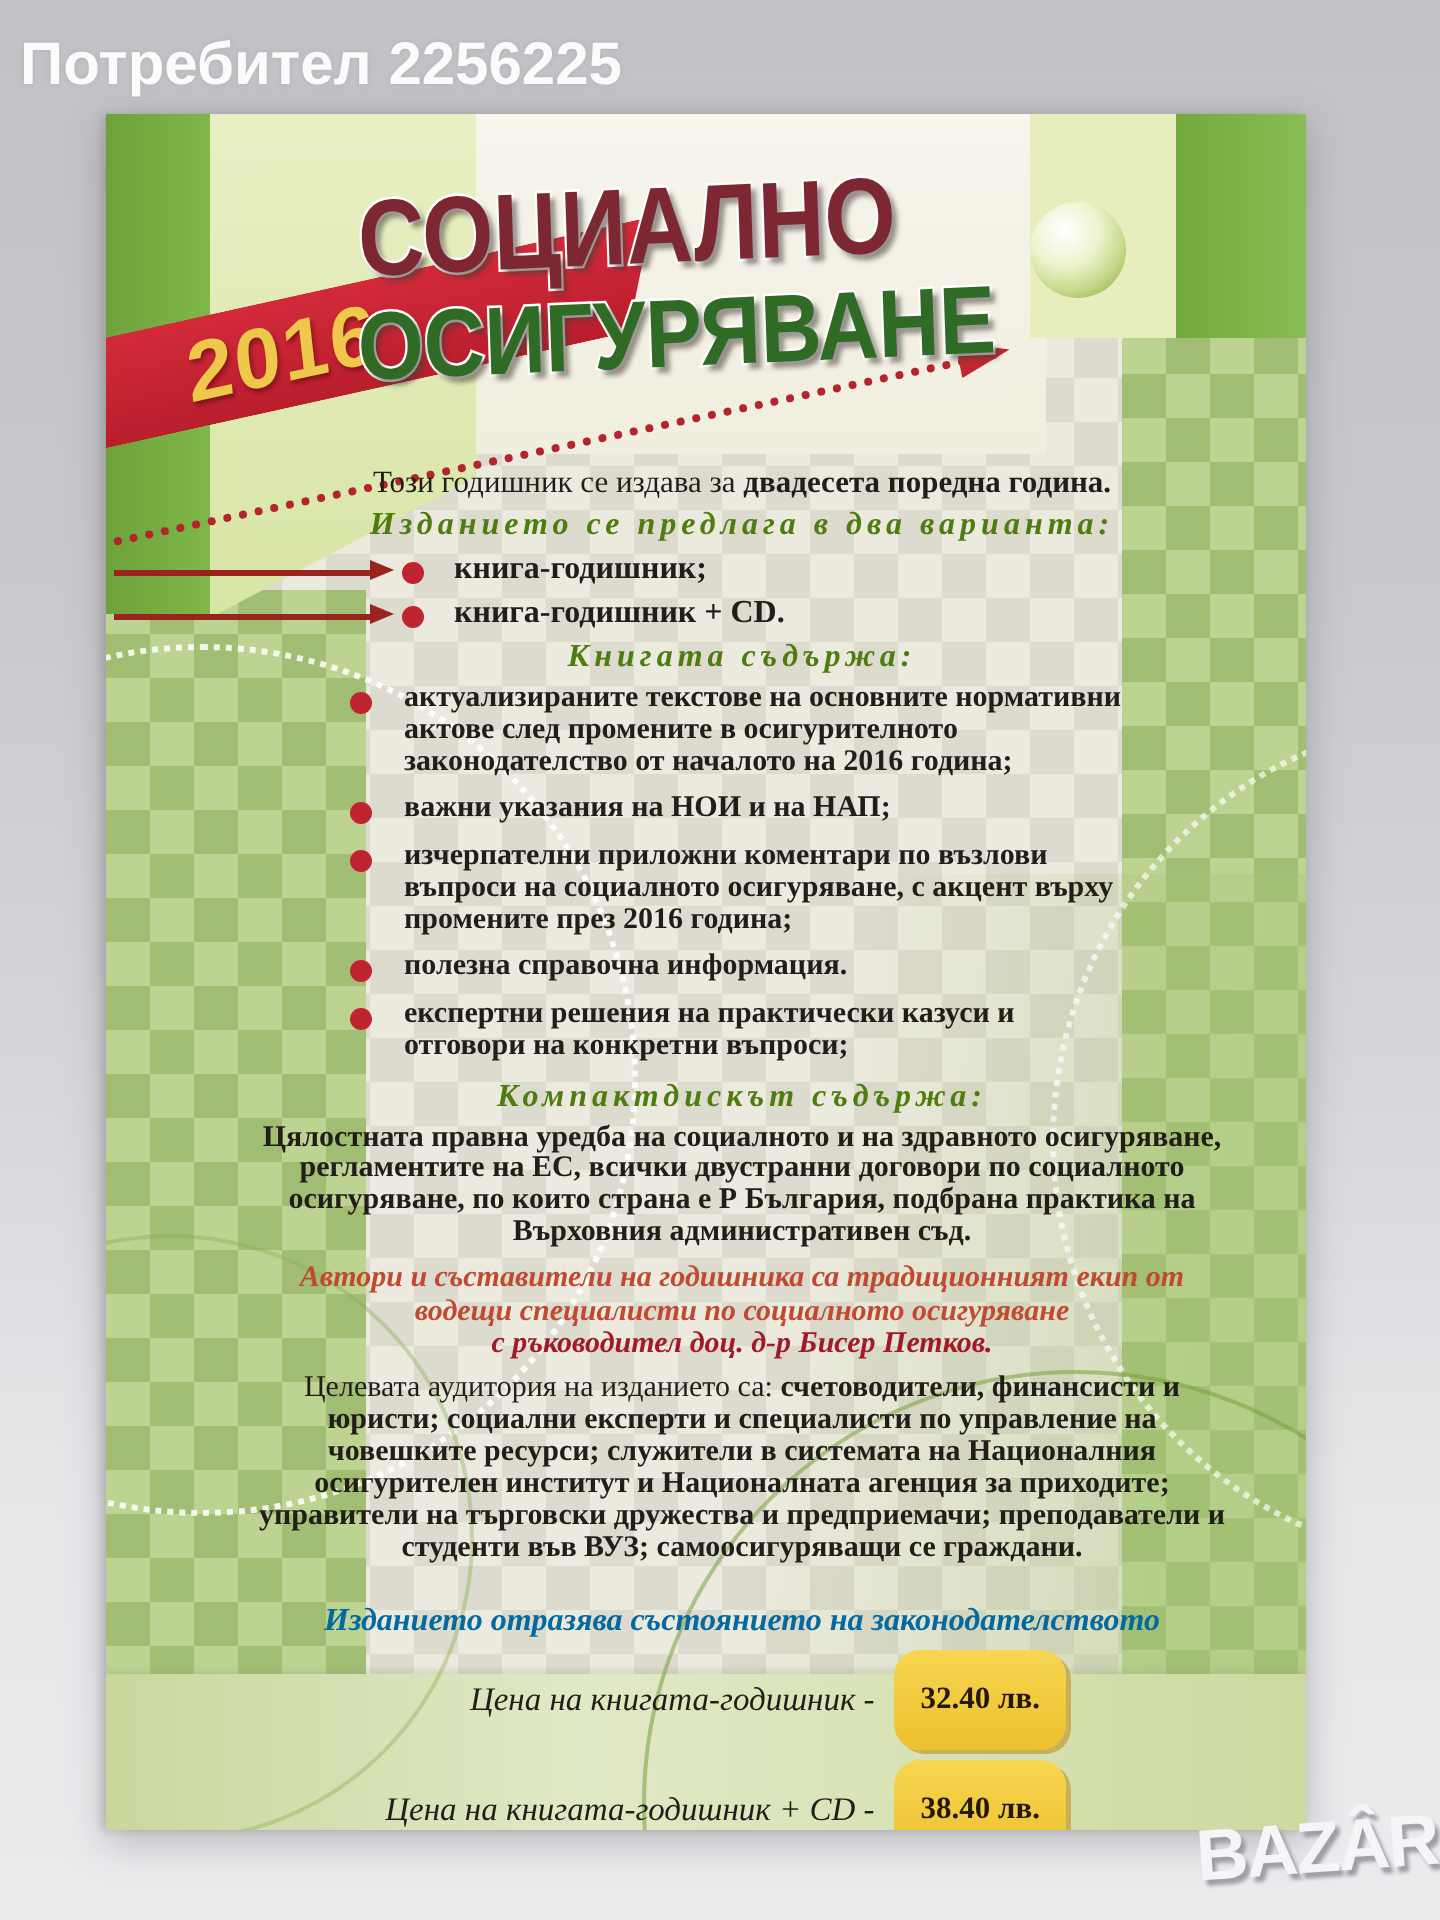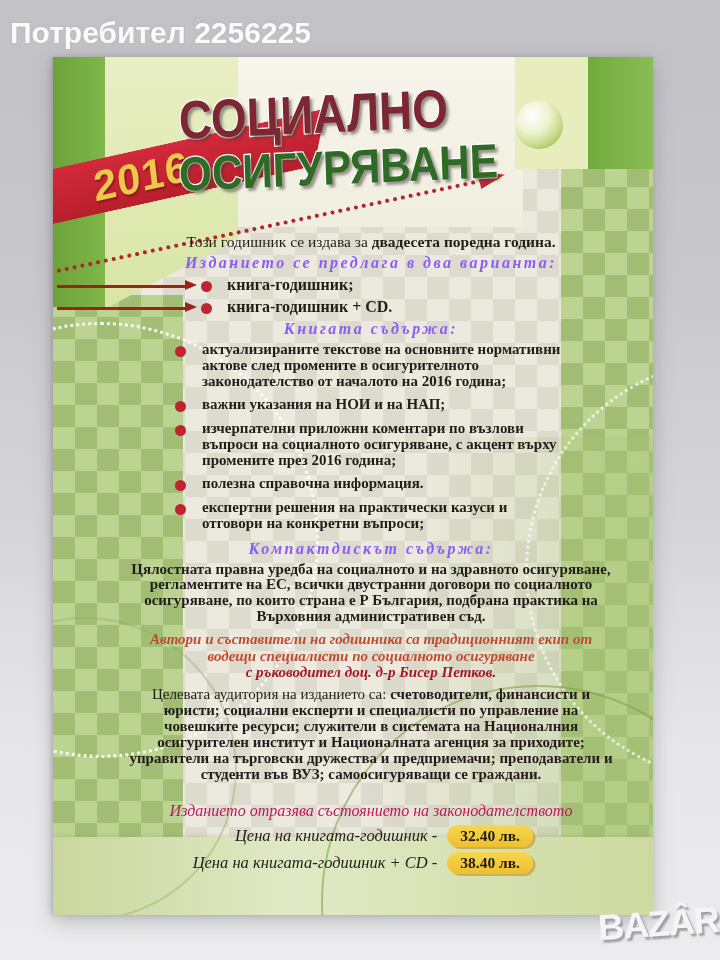--- a/index.html
+++ b/index.html
@@ -73,46 +73,46 @@
     -webkit-text-stroke:2.5px #ffffff;paint-order:stroke fill;white-space:nowrap;
     text-shadow:3px 3px 3px rgba(70,60,55,.55);transform-origin:left center;}
   .title-line1{left:126px;top:32px;font-size:54px;color:#7d2733;transform:scaleX(.85) rotate(-2.2deg);}
   .title-line2{left:126px;top:90px;font-size:48px;color:#2f6b25;transform:scaleX(.88) rotate(-2.2deg);}
   .sphere-graphic{position:absolute;left:462px;top:44px;width:48px;height:48px;border-radius:50%;z-index:4;
     background:radial-gradient(circle at 36% 30%,#ffffff,#eef3cf 38%,#c6d98a 66%,#9cba56 86%,#89a843);}
   
   .content{position:absolute;left:72px;top:176px;width:492px;z-index:5;color:#221d18;}
   .intro{text-align:center;font-size:15.5px;margin:0 0 3px;}
   .intro .b{font-weight:bold;}
-  .sec-heading{text-align:center;color:#8b5cf6;font-style:italic;font-weight:bold;
+  .sec-heading{text-align:center;color:#4d7c0f;font-style:italic;font-weight:bold;
     letter-spacing:2.5px;font-size:16px;margin:3px 0 4px;}
   ul{list-style:none;margin:0;padding:0;}
   .variants-list{margin:1px 0 1px 76px;}
   .variants-list li{position:relative;padding-left:26px;font-weight:bold;font-size:16px;margin:4px 0;}
   .variants-list li::before{content:"";position:absolute;left:0;top:5px;width:11px;height:11px;border-radius:50%;background:#bf2430;}
   .pointer-arrow{position:absolute;left:-144px;top:9px;width:130px;height:2.5px;background:#99231d;}
   .pointer-arrow::after{content:"";position:absolute;right:-10px;top:-5px;
     border-left:12px solid #99231d;border-top:5.5px solid transparent;border-bottom:5.5px solid transparent;}
   .contents-list{margin:2px 0 0 50px;}
   .contents-list li{position:relative;padding-left:27px;max-width:368px;
     font-weight:bold;font-size:15px;line-height:1.05;margin:0 0 8px;}
   .contents-list li::before{content:"";position:absolute;left:0;top:4px;width:11px;height:11px;border-radius:50%;background:#bf2430;}
   .legal{text-align:center;font-weight:bold;font-size:15px;line-height:1.06;margin:4px 0 6px;}
   .authors{text-align:center;font-style:italic;font-weight:bold;color:#bf4a30;
     font-size:15px;line-height:1.1;margin:0 0 5px;}
   .authors .leader{display:block;color:#a01a28;}
   .audience{text-align:center;font-size:15px;line-height:1.07;margin:0 0 20px;}
   .audience .b{font-weight:bold;}
-  .status{text-align:center;color:#be185d;font-weight:normal;font-style:italic;
+  .status{text-align:center;color:#0369a1;font-weight:bold;font-style:italic;
     font-size:16px;line-height:1.12;margin:0 0 5px;}
   .status div{display:block;}
   .price-row{display:flex;justify-content:flex-end;align-items:center;gap:10px;
     margin:5px 84px 5px 0;font-style:italic;font-size:16.5px;text-align:right;}
   .price-badge{font-style:normal;font-weight:bold;font-size:15.5px;color:#23180a;
-    background:linear-gradient(180deg,#f7d650,#edc02e);padding:2px 13px;border-radius:13px;
+    background:linear-gradient(180deg,#f7d650,#edc02e);padding:16px 13px;border-radius:13px;
     box-shadow:2.5px 2px 0 rgba(186,146,34,.6);}
 </style>
 </head>
 <body>
 
 <div class="user-label">Потребител 2256225</div>
 
 <div class="book">
   <div class="checker-base"></div>
   <div class="checker-green left-checker-green"></div>

